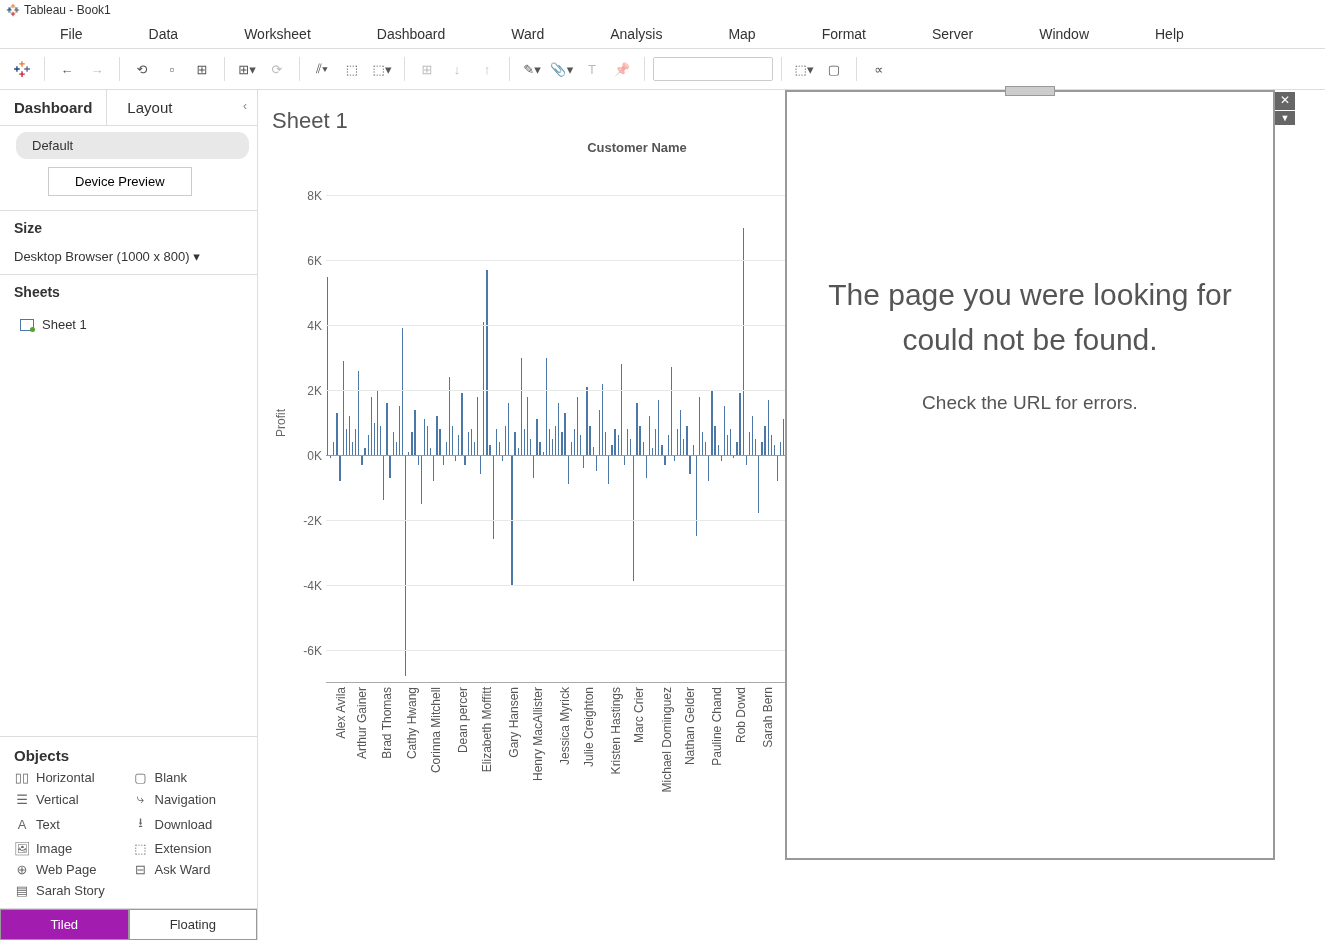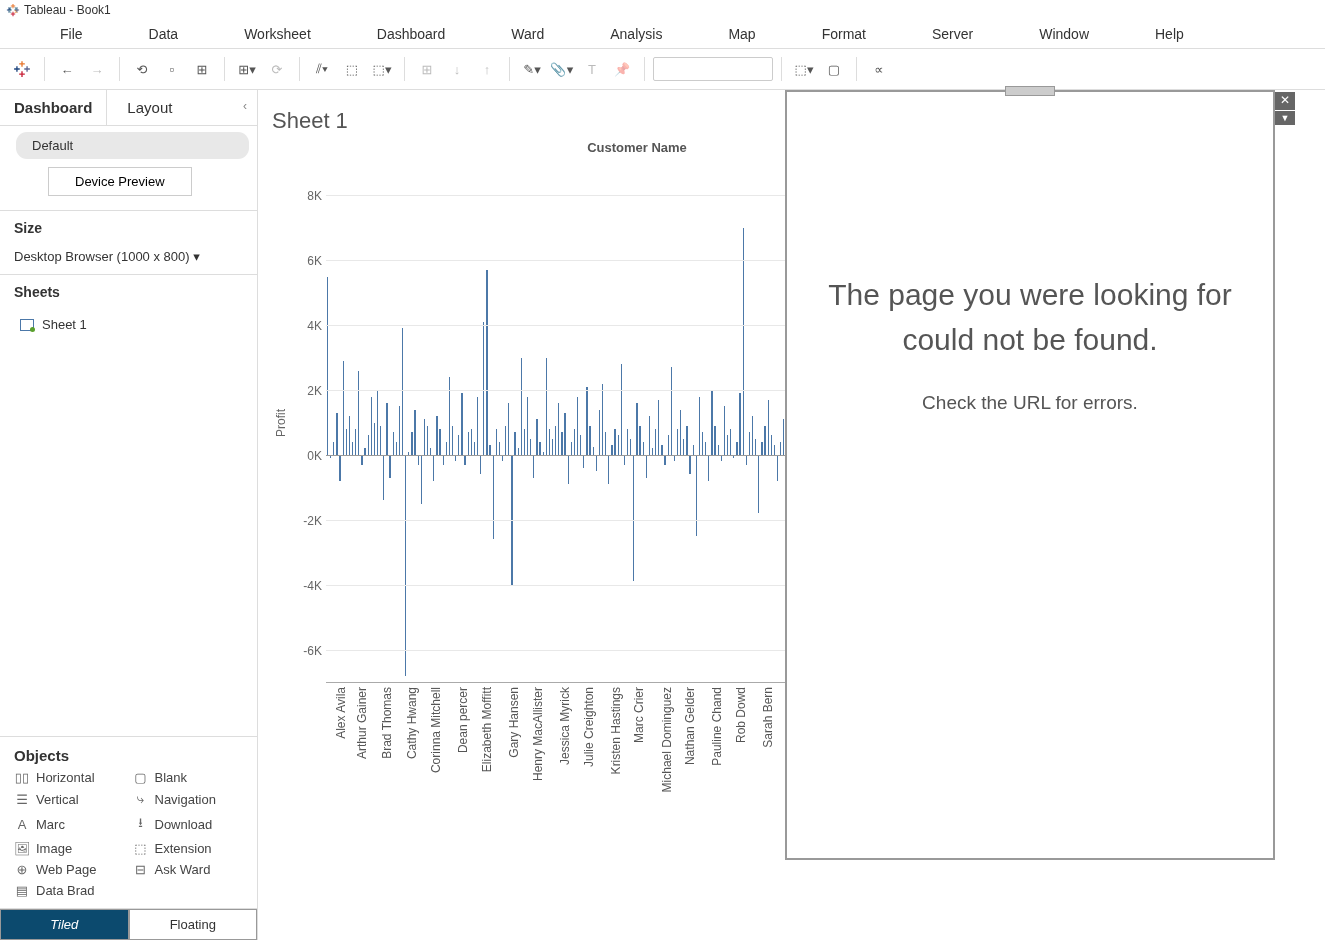--- a/index.html
+++ b/index.html
@@ -38,21 +38,21 @@
   .sheet-icon { width: 14px; height: 12px; border: 1px solid #4c78a8; position: relative; }
   .sheet-icon::after { content:""; position:absolute; right:-2px; bottom:-2px; width:5px; height:5px; background:#5aa02c; border-radius:50%; }
   
   .objects-section { margin-top: auto; border-top: 1px solid #ddd; padding: 10px 14px; }
   .objects-grid { display: grid; grid-template-columns: 1fr 1fr; gap: 6px 8px; margin-top: 6px; }
   .obj-item { display: flex; align-items: center; gap: 6px; font-size: 13px; color: #444; }
   .obj-item .oi { width: 16px; text-align: center; color: #666; font-size: 13px; }
   
   .tile-float { display: flex; border-top: 1px solid #ddd; }
   .tile-float div { flex: 1; text-align: center; padding: 7px 0; font-size: 13px; border: 1px solid #999; }
-  .tile-float .active { background: #0c4a6e; color: #fff; font-style: italic; }
+  .tile-float .active { background: #a21caf; color: #fff; }
   .show-title { padding: 10px 14px; display: flex; align-items: center; gap: 8px; font-size: 14px; }
   .show-title .cb { width: 14px; height: 14px; border: 1px solid #999; }
   
   .canvas { flex: 1; position: relative; padding: 18px 0 0 14px; }
   .sheet-title { font-size: 22px; font-weight: 400; color: #555; margin-bottom: 4px; }
   
   .chart-wrap { position: absolute; left: 14px; top: 50px; width: 730px; height: 780px; }
   .chart-title { text-align: center; font-weight: 600; font-size: 13px; color: #555; margin-bottom: 8px; }
   .chart-body { position: relative; height: 520px; display: flex; }
   .ylabel { writing-mode: vertical-rl; transform: rotate(180deg); font-size: 12px; color: #666; padding: 0 2px; text-align: center; }
@@ -184,21 +184,21 @@
           <div class="obj-item">
             <span class="oi">☰</span>
             <span>Vertical</span>
           </div>
           <div class="obj-item">
             <span class="oi">⤷</span>
             <span>Navigation</span>
           </div>
           <div class="obj-item">
             <span class="oi">A</span>
-            <span>Marc</span>
+            <span>Text</span>
           </div>
           <div class="obj-item">
             <span class="oi">⭳</span>
             <span>Download</span>
           </div>
           <div class="obj-item">
             <span class="oi">🖼</span>
             <span>Image</span>
           </div>
           <div class="obj-item">
@@ -208,21 +208,21 @@
           <div class="obj-item">
             <span class="oi">⊕</span>
             <span>Web Page</span>
           </div>
           <div class="obj-item">
             <span class="oi">⊟</span>
             <span>Ask Ward</span>
           </div>
           <div class="obj-item">
             <span class="oi">▤</span>
-            <span>Data Brad</span>
+            <span>Sarah Story</span>
           </div>
         </div>
     </div>
     <div class="tile-float">
       <div class="active">Tiled</div>
       <div>Floating</div>
     </div>
   </div>
 
   <div class="canvas">

